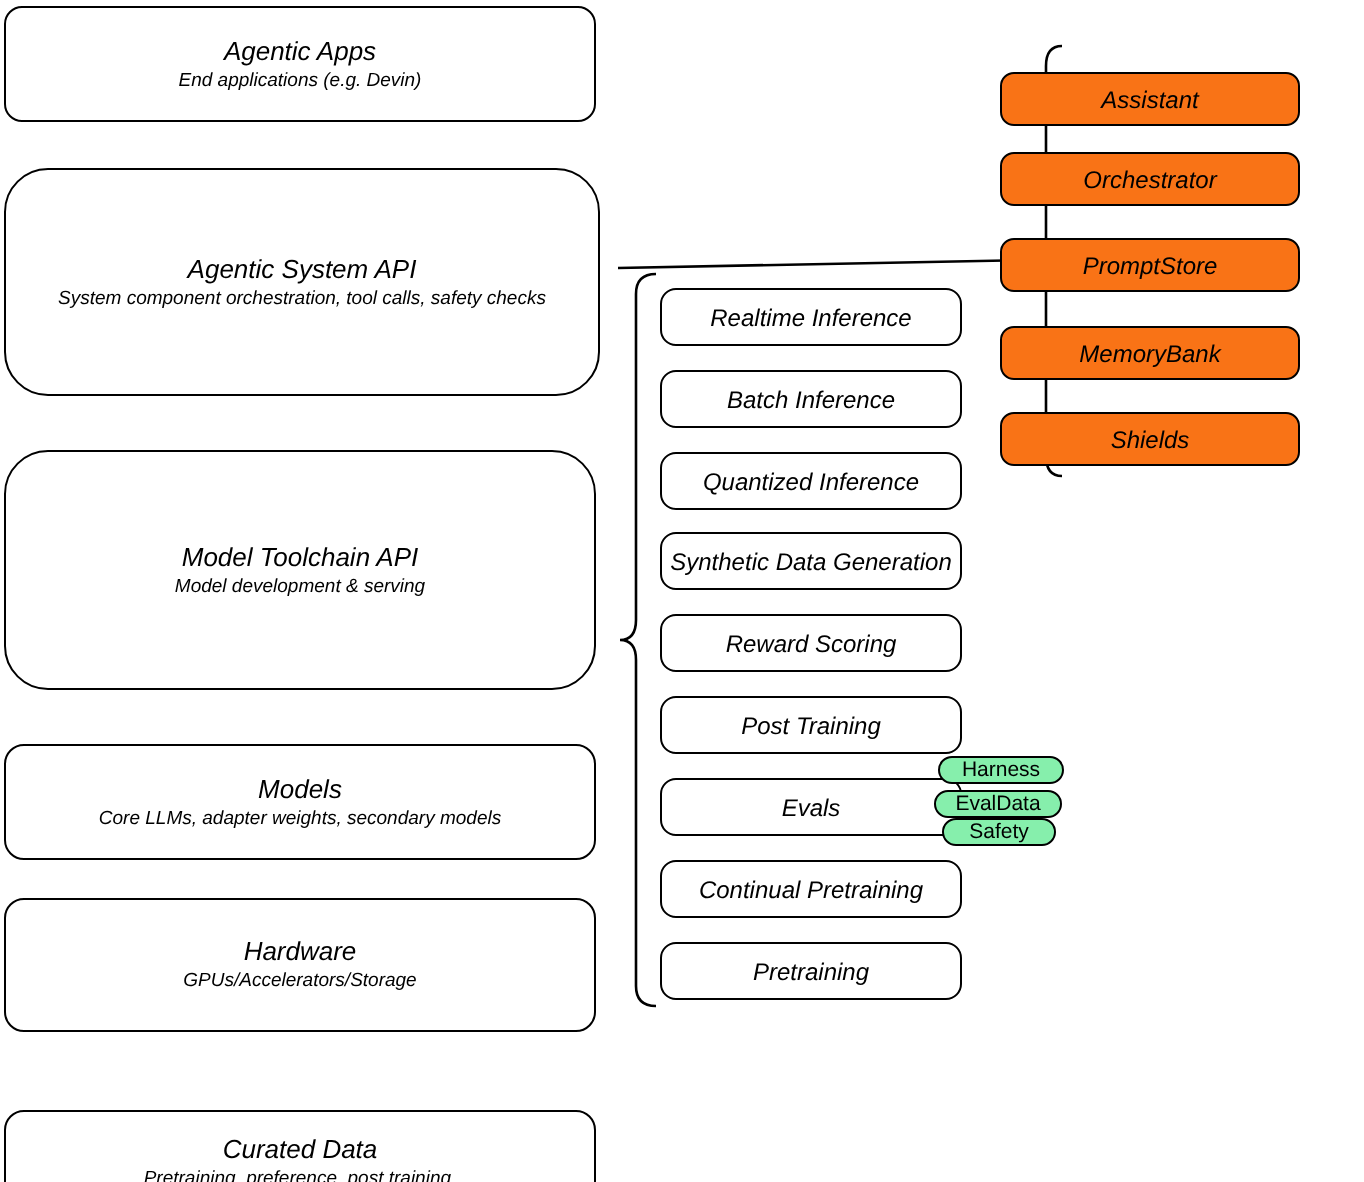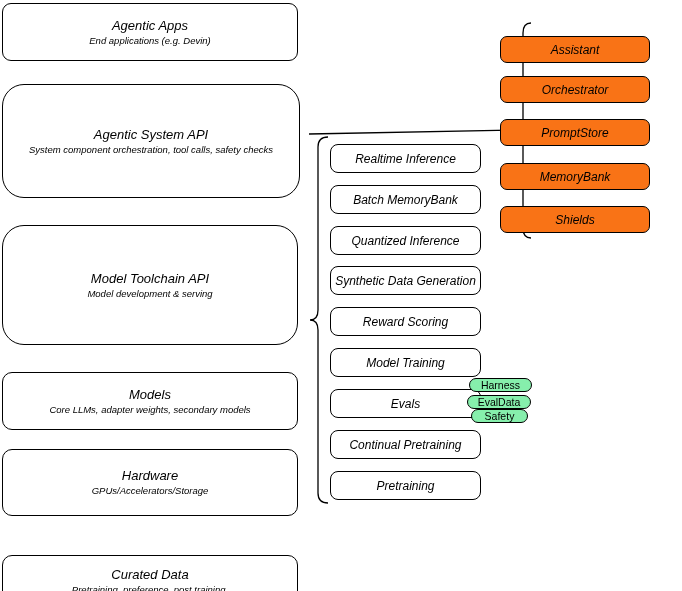--- a/index.html
+++ b/index.html
@@ -108,25 +108,25 @@
     <div class="title">Hardware</div>
     <div class="subtitle">GPUs/Accelerators/Storage</div>
   </div>
 
   <div class="node" style="left:2px;top:555px;width:296px;height:52px;border-radius:10px;">
     <div class="title">Curated Data</div>
     <div class="subtitle">Pretraining, preference, post training.</div>
   </div>
 
   <div class="svc" style="top:144px;">Realtime Inference</div>
-  <div class="svc" style="top:185px;">Batch MemoryBank</div>
+  <div class="svc" style="top:185px;">Batch Inference</div>
   <div class="svc" style="top:226px;">Quantized Inference</div>
   <div class="svc" style="top:266px;">Synthetic Data Generation</div>
   <div class="svc" style="top:307px;">Reward Scoring</div>
-  <div class="svc" style="top:348px;">Model Training</div>
+  <div class="svc" style="top:348px;">Post Training</div>
   <div class="svc" style="top:430px;">Continual Pretraining</div>
   <div class="svc" style="top:389px;">Evals</div>
   <div class="svc" style="top:471px;">Pretraining</div>
 
   <div class="pill" style="left:469px;top:378px;width:63px;height:14px;">Harness</div>
   <div class="pill" style="left:467px;top:395px;width:64px;height:14px;">EvalData</div>
   <div class="pill" style="left:471px;top:409px;width:57px;height:14px;">Safety</div>
 
   <div class="comp" style="top:36px;">Assistant</div>
   <div class="comp" style="top:76px;">Orchestrator</div>

